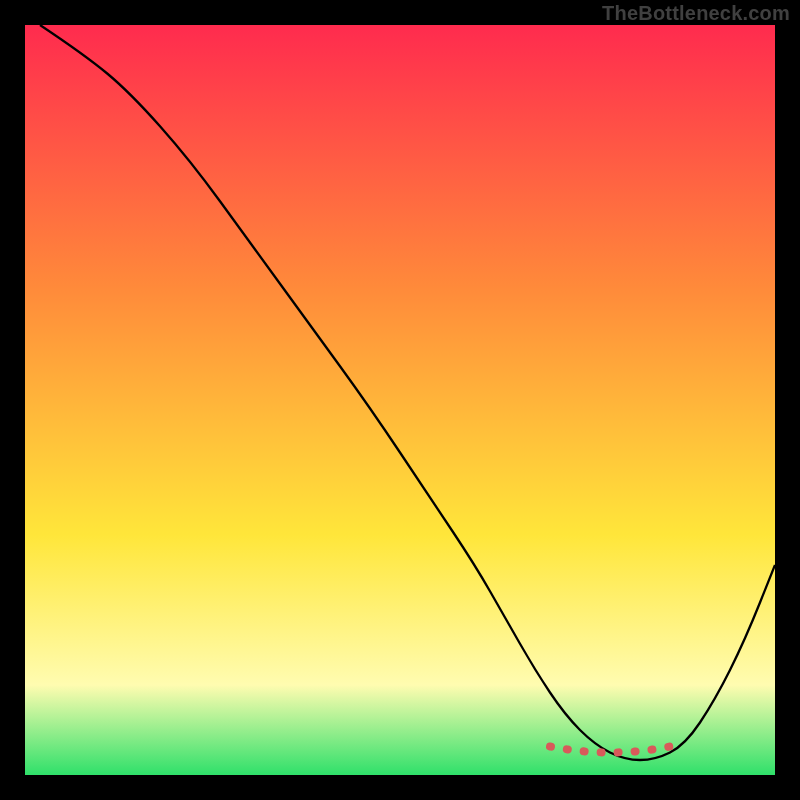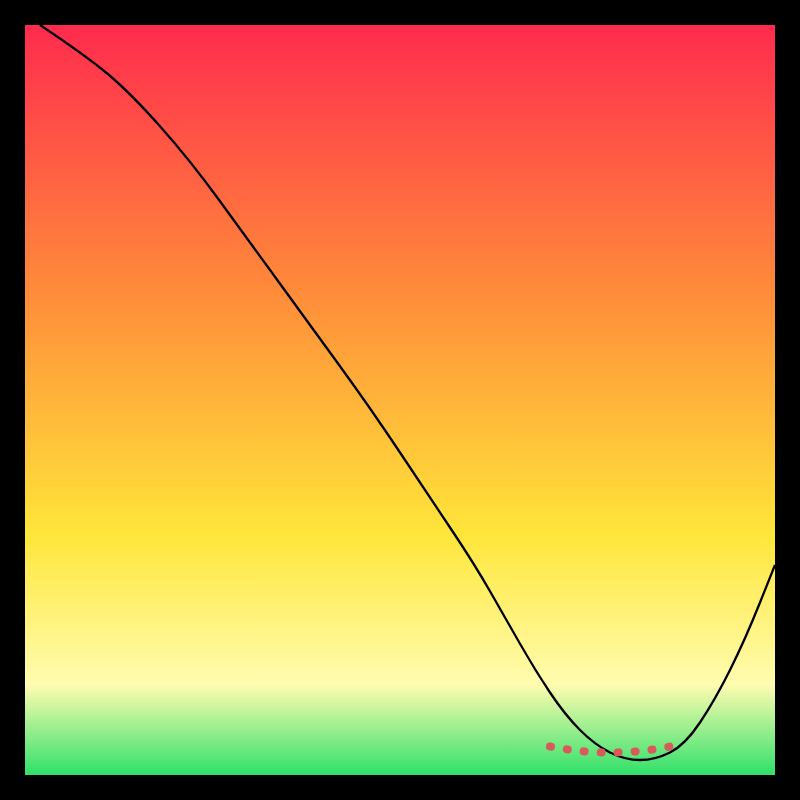--- a/index.html
+++ b/index.html
@@ -52,20 +52,21 @@
     stroke-linecap: round;
     stroke-linejoin: round;
     stroke-dasharray: 1 16;
   }
 </style>
 </head>
 <body>
 
 <div class="stage">
 
+  <div class="watermark">TheBottleneck.com</div>
 
   <div class="plot-wrap">
     <svg class="plot" viewBox="0 0 750 750">
       <defs>
         <linearGradient id="bg-grad" x1="0" y1="0" x2="0" y2="1">
           <stop id="g0" offset="0%" stop-color="#ff2b4e"></stop>
           <stop id="g1" offset="35%" stop-color="#ff8a3a"></stop>
           <stop id="g2" offset="68%" stop-color="#ffe63a"></stop>
           <stop id="g3" offset="88%" stop-color="#fffcb0"></stop>
           <stop id="g4" offset="100%" stop-color="#2fe06a"></stop>

